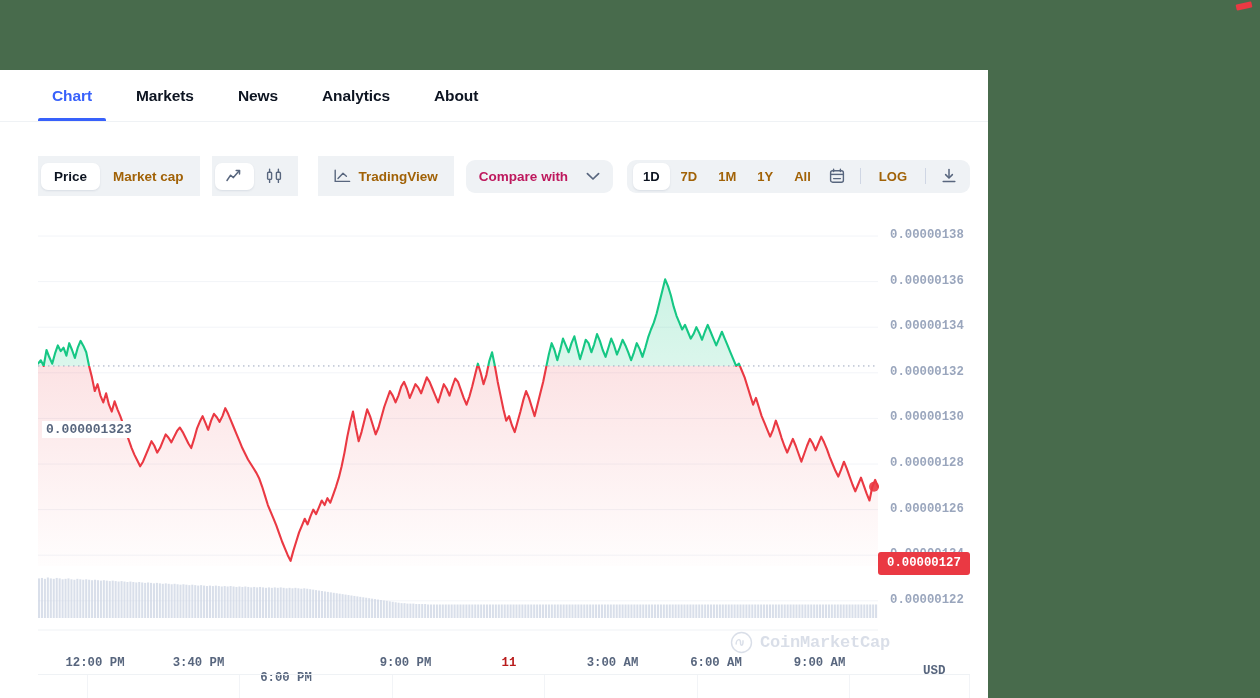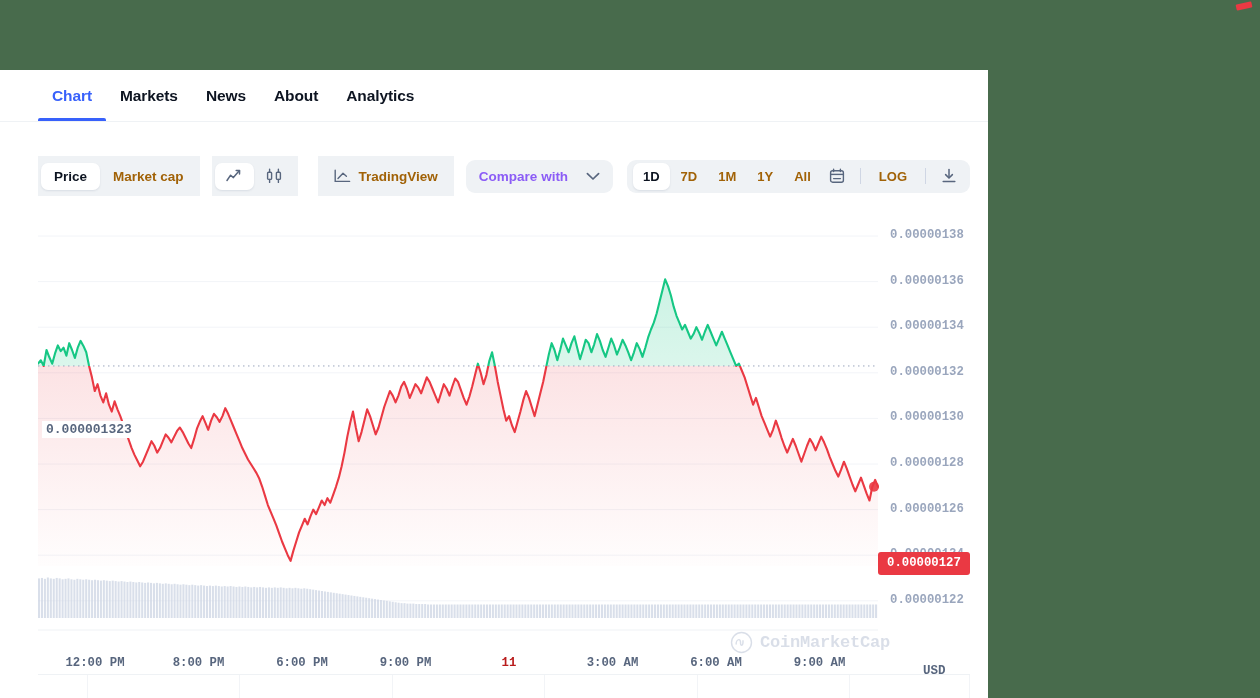--- a/index.html
+++ b/index.html
@@ -30,20 +30,21 @@
   }
 
   
   #tabbar {
     position: relative;
     height: 52px;
     border-bottom: 1px solid #eff2f5;
     display: flex;
     align-items: flex-start;
     padding: 0 38px;
+    gap: 16px;
   }
   .tab {
     position: relative;
     height: 51px;
     display: flex;
     align-items: center;
     padding: 0 14px;
     font-size: 15.5px;
     font-weight: 700;
     color: #0d1421;
@@ -103,21 +104,21 @@
     display: flex;
     align-items: center;
     justify-content: space-between;
     background: #eff2f5;
     border-radius: 9px;
     height: 33px;
     width: 182px;
     padding: 0 13px;
     font-size: 13.5px;
     font-weight: 600;
-    color: #8b5cf6;
+    color: #be185d;
     cursor: pointer;
   }
 
   
   #rangegroup {
     display: flex;
     align-items: center;
     background: #eff2f5;
     border-radius: 9px;
     height: 33px;
@@ -228,22 +229,22 @@
 <body>
 
 <div id="corner-artifact"></div>
 
 <div id="page">
 
   <nav id="tabbar">
       <div class="tab active">Chart</div>
       <div class="tab">Markets</div>
       <div class="tab">News</div>
+      <div class="tab">Analytics</div>
       <div class="tab">About</div>
-      <div class="tab">Analytics</div>
     </nav>
 
   <div id="toolbar">
 
     <div class="pillgroup">
       <div class="pill sel">Price</div>
       <div class="pill">Market cap</div>
     </div>
 
     <div class="pillgroup">
@@ -649,22 +650,22 @@
         <div class="ylabel" style="top: 101.2px;">0.00000134</div>
         <div class="ylabel" style="top: 146.8px;">0.00000132</div>
         <div class="ylabel" style="top: 192.4px;">0.00000130</div>
         <div class="ylabel" style="top: 238px;">0.00000128</div>
         <div class="ylabel" style="top: 283.6px;">0.00000126</div>
         <div class="ylabel" style="top: 329.2px;">0.00000124</div>
         <div class="ylabel" style="top: 374.8px;">0.00000122</div>
       </div>
     <div id="xaxis">
         <div class="xlabel" style="left: 57px;">12:00 PM</div>
-        <div class="xlabel" style="left: 160.5px;">8:00 PM</div>
-        <div class="xlabel" style="left: 264px;">6:00 PM</div>
+        <div class="xlabel" style="left: 160.5px;">3:40 PM</div>
+        <div class="xlabel" style="left: 248px; margin-top: 15px;">6:00 PM</div>
         <div class="xlabel" style="left: 367.5px;">9:00 PM</div>
         <div class="xlabel bold" style="left: 471px;">11</div>
         <div class="xlabel" style="left: 574.5px;">3:00 AM</div>
         <div class="xlabel" style="left: 678px;">6:00 AM</div>
         <div class="xlabel" style="left: 781.5px;">9:00 AM</div>
       </div>
 
     <div id="reflabel">0.000001323</div>
 
     <div id="pricebadge">0.00000127</div>

